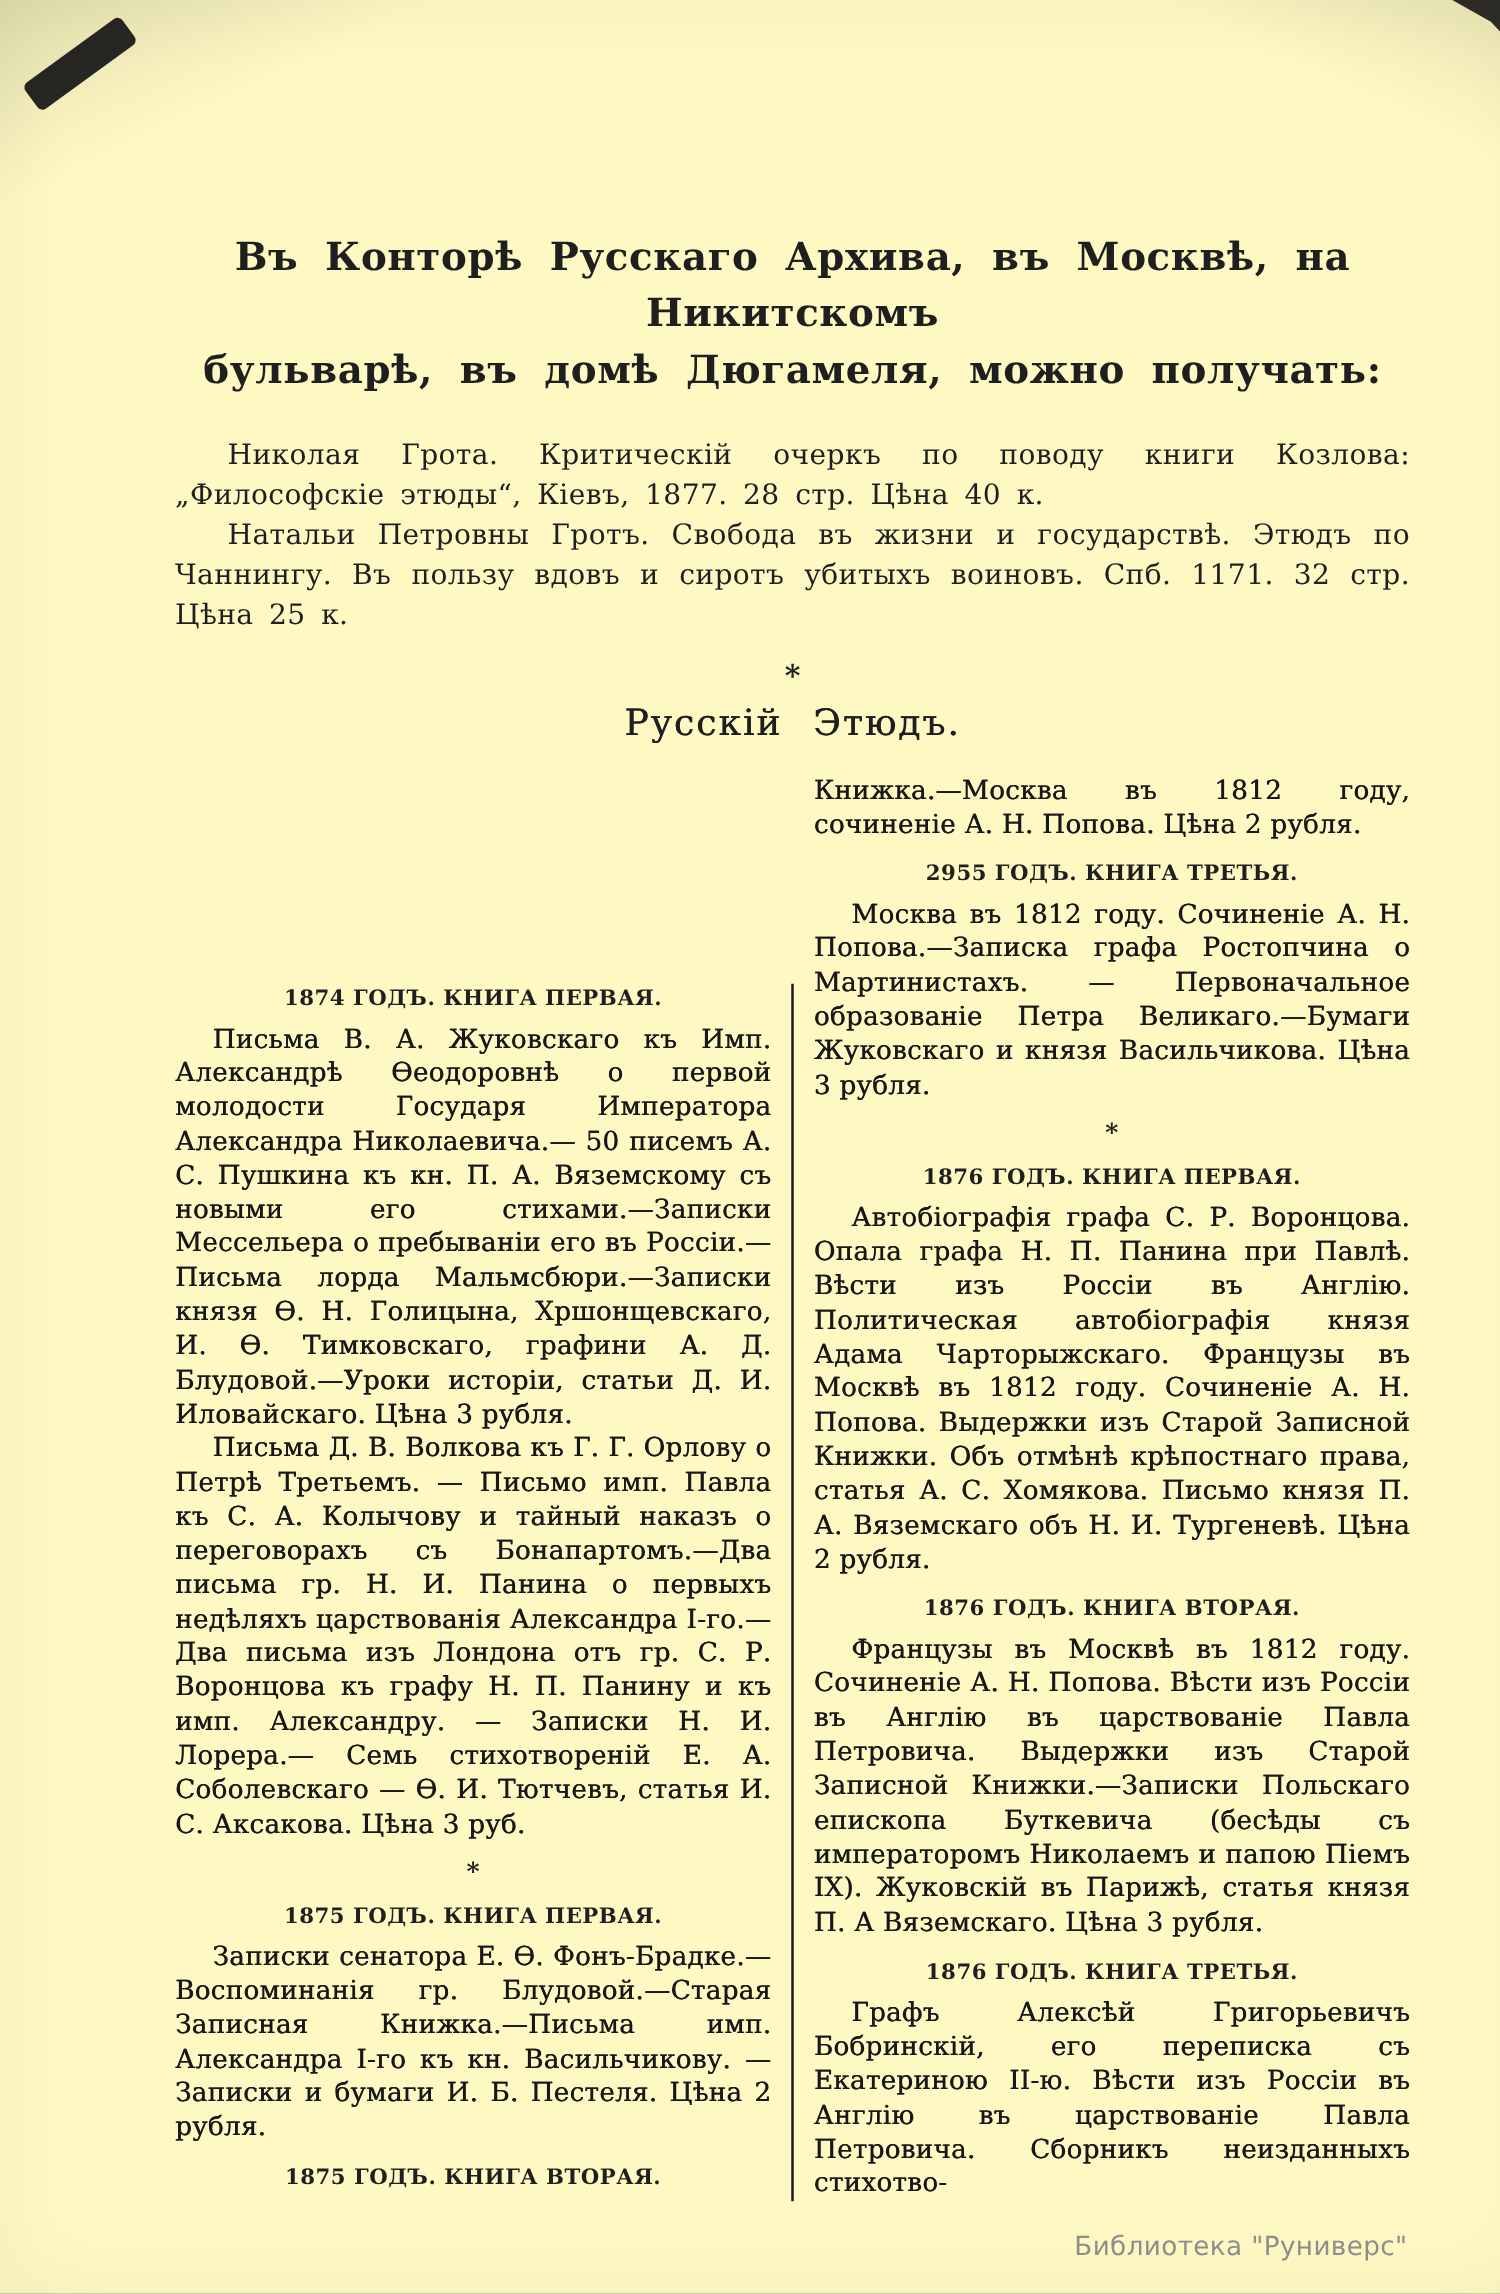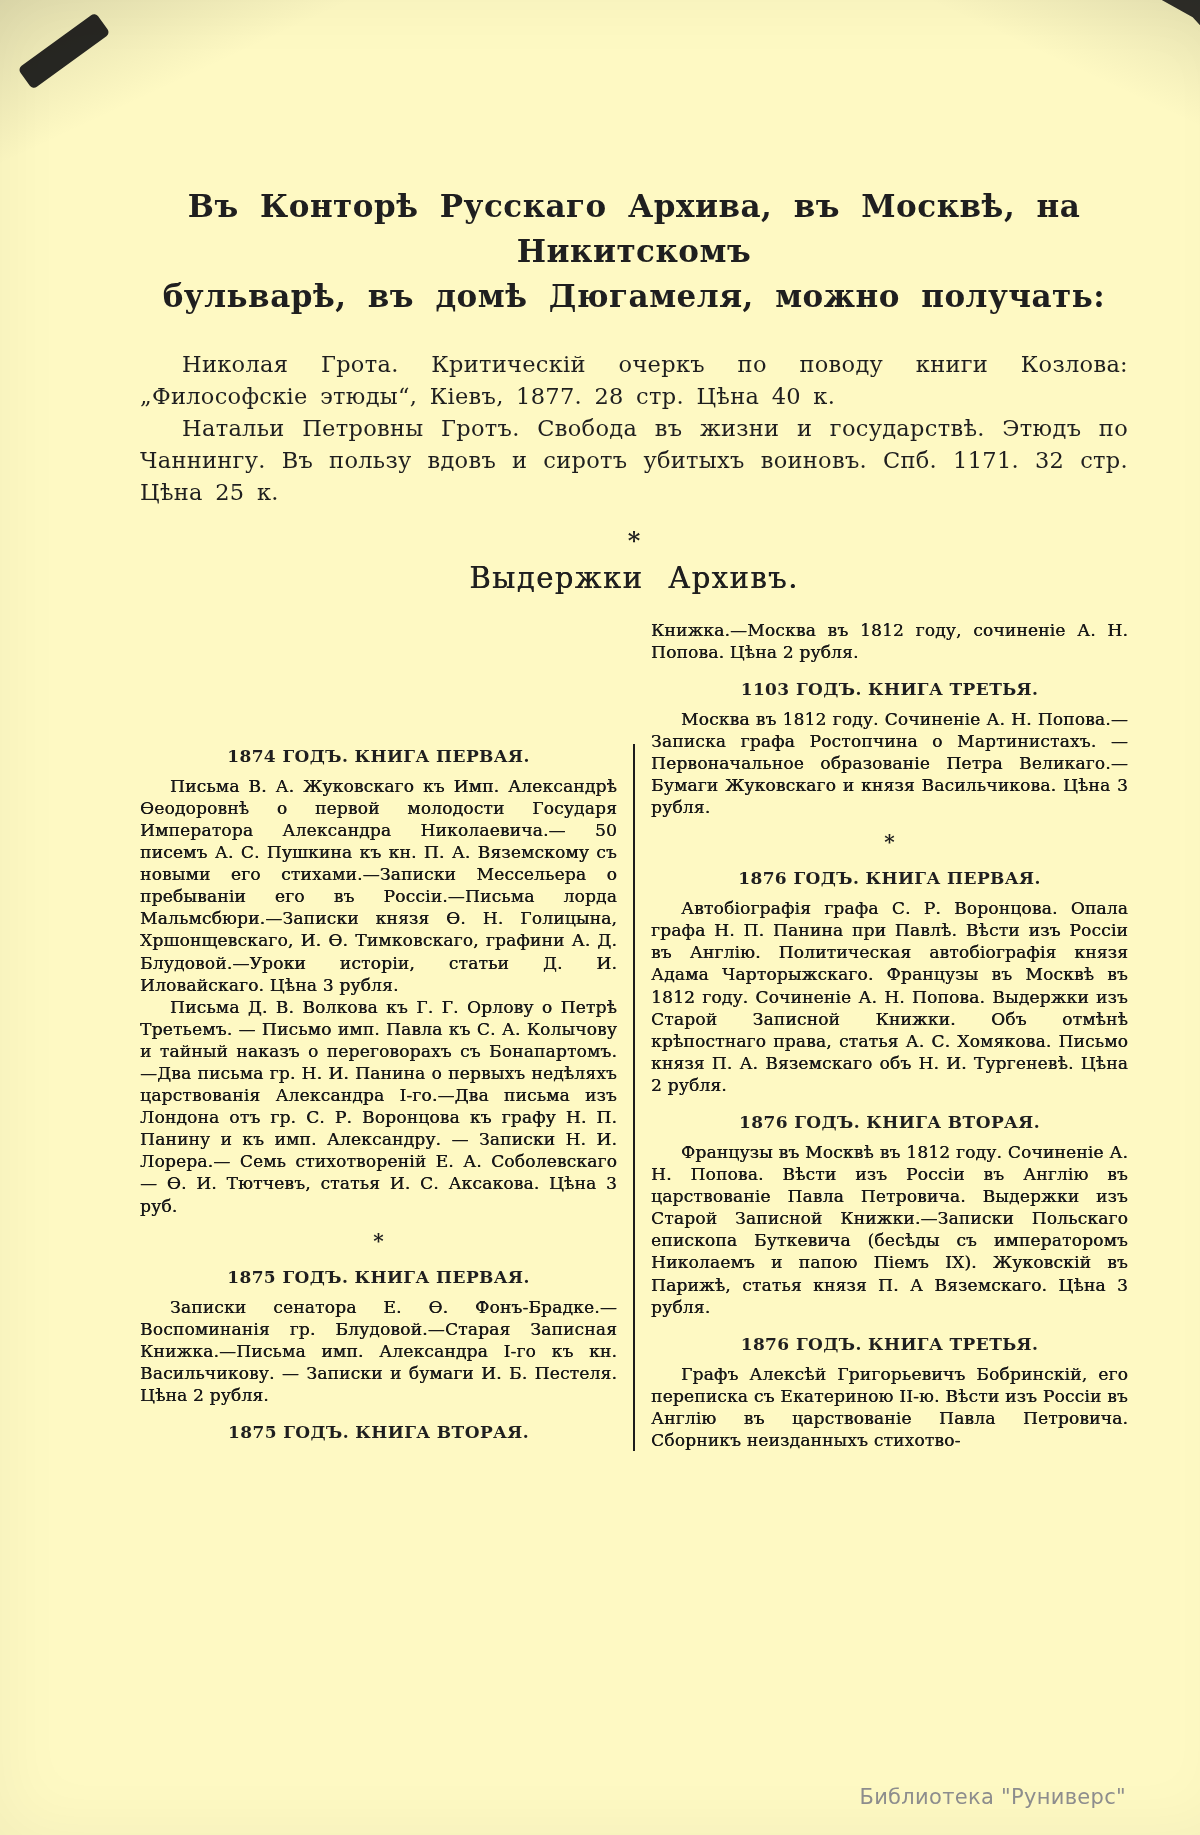--- a/index.html
+++ b/index.html
@@ -100,21 +100,21 @@
   .sec-head {
     font-size: 17px;
     font-weight: 700;
     text-align: center;
     letter-spacing: 0.4px;
     margin: 16px 0 9px 0;
   }
   .sec-head.first { margin-top: 2px; }
 
   .sec-body {
-    font-size: 17px;
+    font-size: 21px;
     line-height: 1.3;
     text-align: justify;
     text-indent: 30px;
     margin: 0;
     letter-spacing: 0.2px;
     color: #181818;
     text-shadow: 0.35px 0 0 currentColor;
   }
   .no-indent { text-indent: 0; }
 
@@ -142,42 +142,42 @@
     <div class="adv-header">
       <div>Въ Конторѣ Русскаго Архива, въ Москвѣ, на Никитскомъ</div>
       <div>бульварѣ, въ домѣ Дюгамеля, можно получать:</div>
     </div>
 
     <p class="intro">Николая Грота. Критическій очеркъ по поводу книги Козлова: „Философскіе этюды“, Кіевъ, 1877. 28 стр. Цѣна 40 к.</p>
     <p class="intro">Натальи Петровны Гротъ. Свобода въ жизни и государствѣ. Этюдъ по Чаннингу. Въ пользу вдовъ и сиротъ убитыхъ воиновъ. Спб. 1171. 32 стр. Цѣна 25 к.</p>
 
     <div class="star star-big">*</div>
 
-    <h2 class="journal-title">Выдержки Архивъ.</h2>
+    <h2 class="journal-title">Русскій Этюдъ.</h2>
 
     <div class="columns">
 
       <div class="col col-left">
         <h3 class="sec-head first">1874 ГОДЪ. КНИГА ПЕРВАЯ.</h3>
         <p class="sec-body">Письма В. А. Жуковскаго къ Имп. Александрѣ Ѳеодоровнѣ о первой молодости Государя Императора Александра Николаевича.— 50 писемъ А. С. Пушкина къ кн. П. А. Вяземскому съ новыми его стихами.—Записки Мессельера о пребываніи его въ Россіи.—Письма лорда Мальмсбюри.—Записки князя Ѳ. Н. Голицына, Хршонщевскаго, И. Ѳ. Тимковскаго, графини А. Д. Блудовой.—Уроки исторіи, статьи Д. И. Иловайскаго. Цѣна 3 рубля.</p>
 
         <p class="sec-body">Письма Д. В. Волкова къ Г. Г. Орлову о Петрѣ Третьемъ. — Письмо имп. Павла къ С. А. Колычову и тайный наказъ о переговорахъ съ Бонапартомъ.—Два письма гр. Н. И. Панина о первыхъ недѣляхъ царствованія Александра I-го.—Два письма изъ Лондона отъ гр. С. Р. Воронцова къ графу Н. П. Панину и къ имп. Александру. — Записки Н. И. Лорера.— Семь стихотвореній Е. А. Соболевскаго — Ѳ. И. Тютчевъ, статья И. С. Аксакова. Цѣна 3 руб.</p>
 
         <div class="star">*</div>
 
         <h3 class="sec-head">1875 ГОДЪ. КНИГА ПЕРВАЯ.</h3>
         <p class="sec-body">Записки сенатора Е. Ѳ. Фонъ-Брадке.—Воспоминанія гр. Блудовой.—Старая Записная Книжка.—Письма имп. Александра I-го къ кн. Васильчикову. — Записки и бумаги И. Б. Пестеля. Цѣна 2 рубля.</p>
 
         <h3 class="sec-head">1875 ГОДЪ. КНИГА ВТОРАЯ.</h3>
       </div>
 
       <div class="col col-right">
         <p class="sec-body no-indent">Книжка.—Москва въ 1812 году, сочиненіе А. Н. Попова. Цѣна 2 рубля.</p>
 
-        <h3 class="sec-head">1103 ГОДЪ. КНИГА ТРЕТЬЯ.</h3>
+        <h3 class="sec-head">2955 ГОДЪ. КНИГА ТРЕТЬЯ.</h3>
         <p class="sec-body">Москва въ 1812 году. Сочиненіе А. Н. Попова.—Записка графа Ростопчина о Мартинистахъ. — Первоначальное образованіе Петра Великаго.—Бумаги Жуковскаго и князя Васильчикова. Цѣна 3 рубля.</p>
 
         <div class="star">*</div>
 
         <h3 class="sec-head">1876 ГОДЪ. КНИГА ПЕРВАЯ.</h3>
         <p class="sec-body">Автобіографія графа С. Р. Воронцова. Опала графа Н. П. Панина при Павлѣ. Вѣсти изъ Россіи въ Англію. Политическая автобіографія князя Адама Чарторыжскаго. Французы въ Москвѣ въ 1812 году. Сочиненіе А. Н. Попова. Выдержки изъ Старой Записной Книжки. Объ отмѣнѣ крѣпостнаго права, статья А. С. Хомякова. Письмо князя П. А. Вяземскаго объ Н. И. Тургеневѣ. Цѣна 2 рубля.</p>
 
         <h3 class="sec-head">1876 ГОДЪ. КНИГА ВТОРАЯ.</h3>
         <p class="sec-body">Французы въ Москвѣ въ 1812 году. Сочиненіе А. Н. Попова. Вѣсти изъ Россіи въ Англію въ царствованіе Павла Петровича. Выдержки изъ Старой Записной Книжки.—Записки Польскаго епископа Буткевича (бесѣды съ императоромъ Николаемъ и папою Піемъ IX). Жуковскій въ Парижѣ, статья князя П. А Вяземскаго. Цѣна 3 рубля.</p>
 

